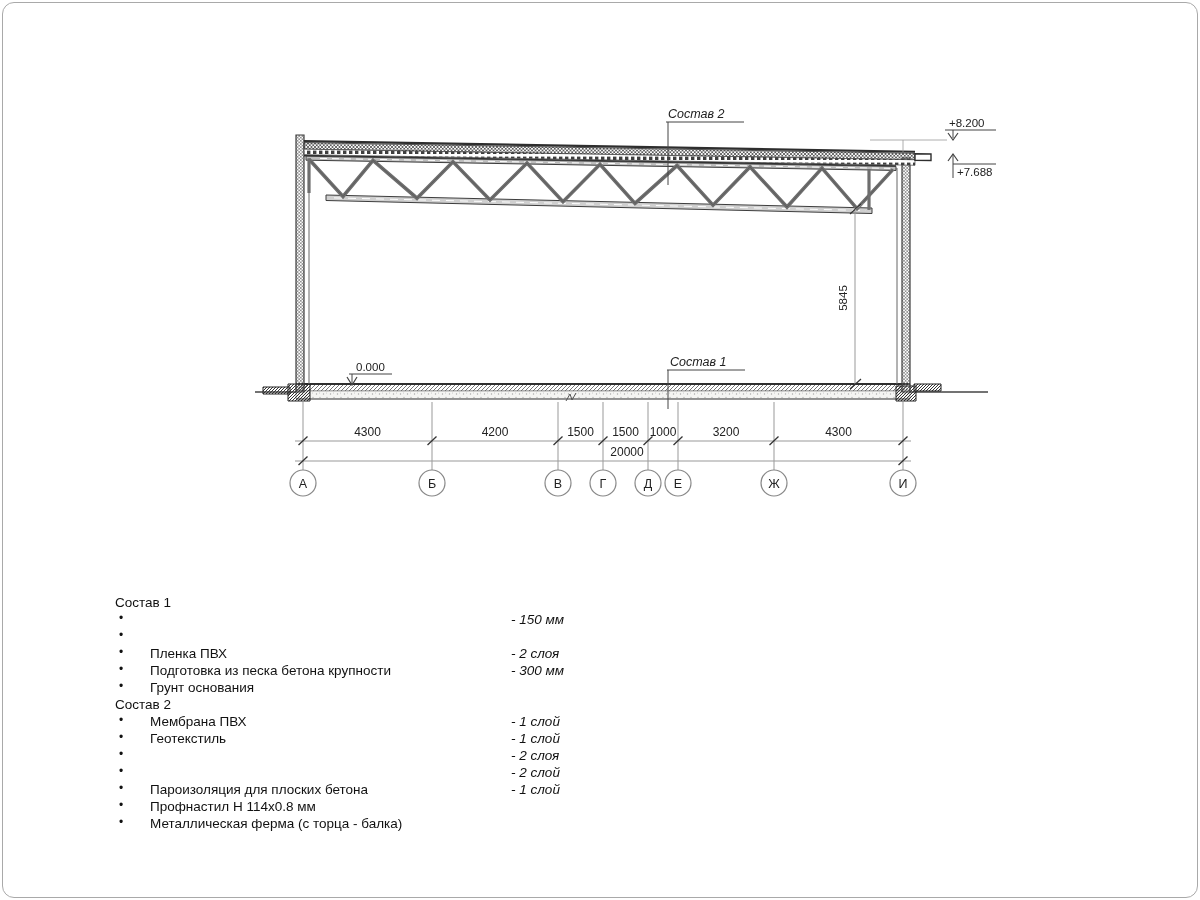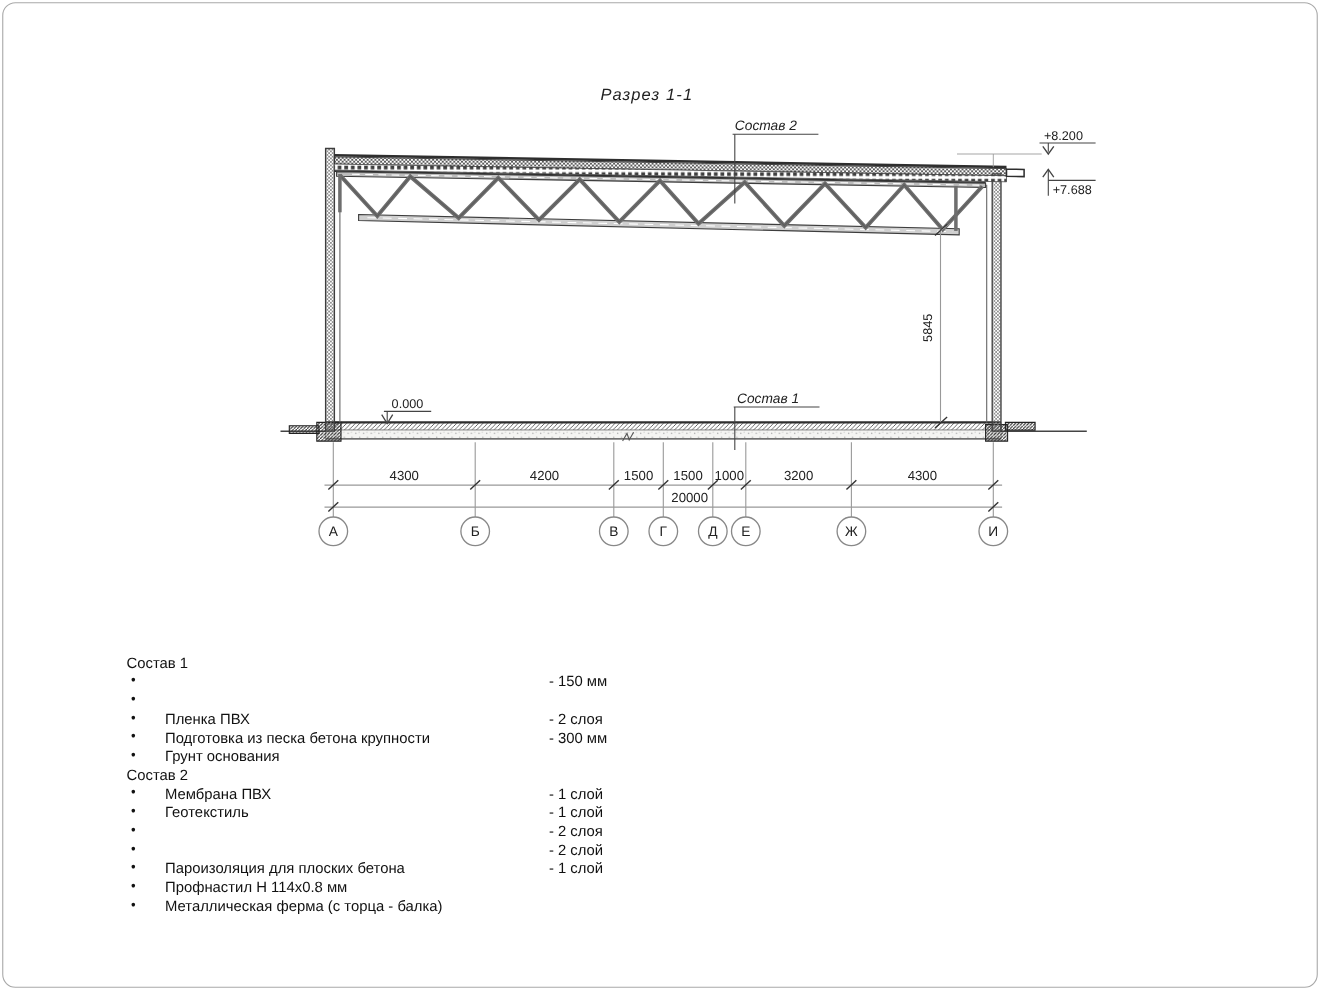--- a/index.html
+++ b/index.html
@@ -18,28 +18,27 @@
   }
   #drawing{position:absolute;left:0;top:0;}
   .legend{
     position:absolute;left:115px;top:594px;width:480px;
     font-size:13.5px;color:#111;line-height:17px;
   }
   .legend .sec-title{height:17px;}
   .legend .row{position:relative;height:17px;}
   .legend .bullet{position:absolute;left:4px;top:-1px;font-size:12px;}
   .legend .mat{position:absolute;left:35px;white-space:nowrap;}
-  .legend .qty{position:absolute;left:384px;white-space:nowrap;}
+  .legend .qty{position:absolute;left:396px;white-space:nowrap;font-style:italic;}
 </style>
 </head>
 <body>
 
 <div class="page">
   <div class="frame"></div>
-  <div class="title">Разрез 1-1</div>
   <svg id="drawing" width="1200" height="560" viewBox="0 0 1200 560" xmlns="http://www.w3.org/2000/svg">
       <defs>
         <pattern id="xhatch" width="3.5" height="3.5" patternUnits="userSpaceOnUse">
           <path d="M0,0 L3.5,3.5 M3.5,0 L0,3.5" stroke="#4a4a4a" stroke-width="0.8"></path>
         </pattern>
         <pattern id="wallp" width="3.2" height="3.2" patternUnits="userSpaceOnUse">
           <path d="M0,0 L3.2,3.2 M3.2,0 L0,3.2" stroke="#6b6b6b" stroke-width="0.6"></path>
         </pattern>
         <pattern id="diag" width="4" height="4" patternUnits="userSpaceOnUse">
           <path d="M0,4 L4,0" stroke="#555" stroke-width="0.8"></path>

